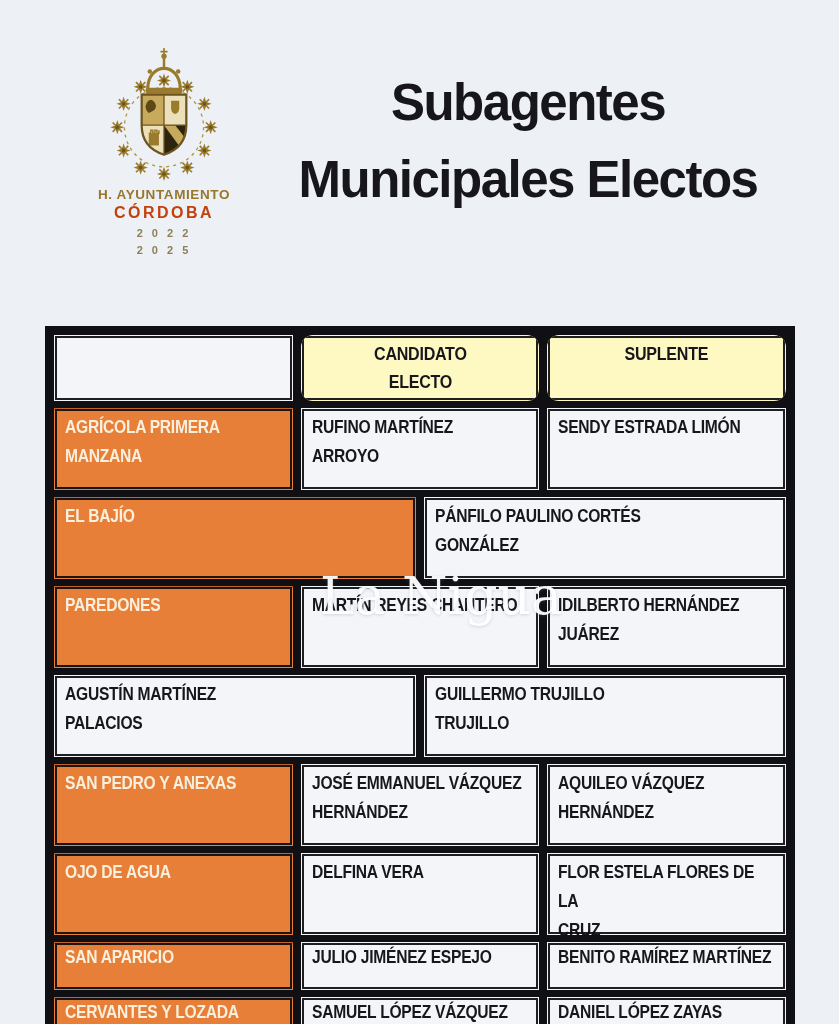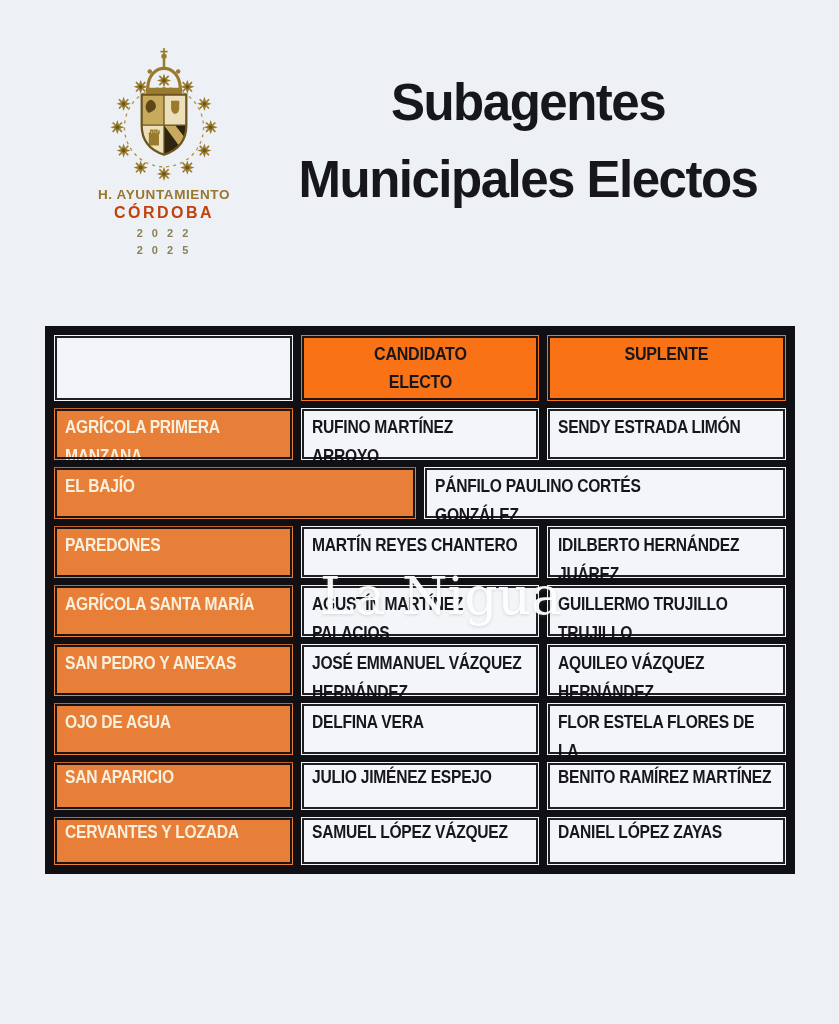--- a/index.html
+++ b/index.html
@@ -38,23 +38,23 @@
   .cell::after {
     content:""; position:absolute; inset:1px;
     border:2px solid rgba(12,12,16,0.92); pointer-events:none;
   }
   .ct {
     display:block; width:112%; transform:scaleX(0.893); transform-origin:0 0;
     white-space:pre-line; font-size:17.5px; letter-spacing:-0.3px; line-height:29px;
   }
   .thead .cell { height:66px; }
   .thead .ct { text-align:center; line-height:28px; font-size:18px; }
-  .hcell { background:#f97316; }
+  .hcell { background:#fef9c3;border-radius:12px; }
   .blank { background:#f3f5f8; }
-  .tall .cell { height:52px; }
+  .tall .cell { height:82px; }
   .short .cell { height:48px; padding-top:2px; padding-bottom:7px; }
   .short .ct { line-height:26px; }
   .loc { background:#e77f38; color:#f8efdd; box-shadow:inset 0 2px 0 rgba(120,55,10,0.35); }
 
   
   .watermark {
     position:absolute; left:320px; top:566px; z-index:5;
     font-family:"DejaVu Serif", serif; font-size:52px;
     color:rgba(255,255,255,0.95);
     text-shadow:0 1px 3px rgba(110,120,140,0.25);
@@ -176,23 +176,20 @@
       <div class="cell name">
           <span class="ct">MARTÍN REYES CHANTERO</span>
         </div>
       <div class="cell name">
           <span class="ct">IDILBERTO HERNÁNDEZ
 JUÁREZ</span>
         </div>
     </div>
 
     <div class="trow tall">
-      <div class="cell loc">
-          <span class="ct">AGRÍCOLA SANTA MARÍA</span>
-        </div>
       <div class="cell name">
           <span class="ct">AGUSTÍN MARTÍNEZ
 PALACIOS</span>
         </div>
       <div class="cell name">
           <span class="ct">GUILLERMO TRUJILLO
 TRUJILLO</span>
         </div>
     </div>
 

